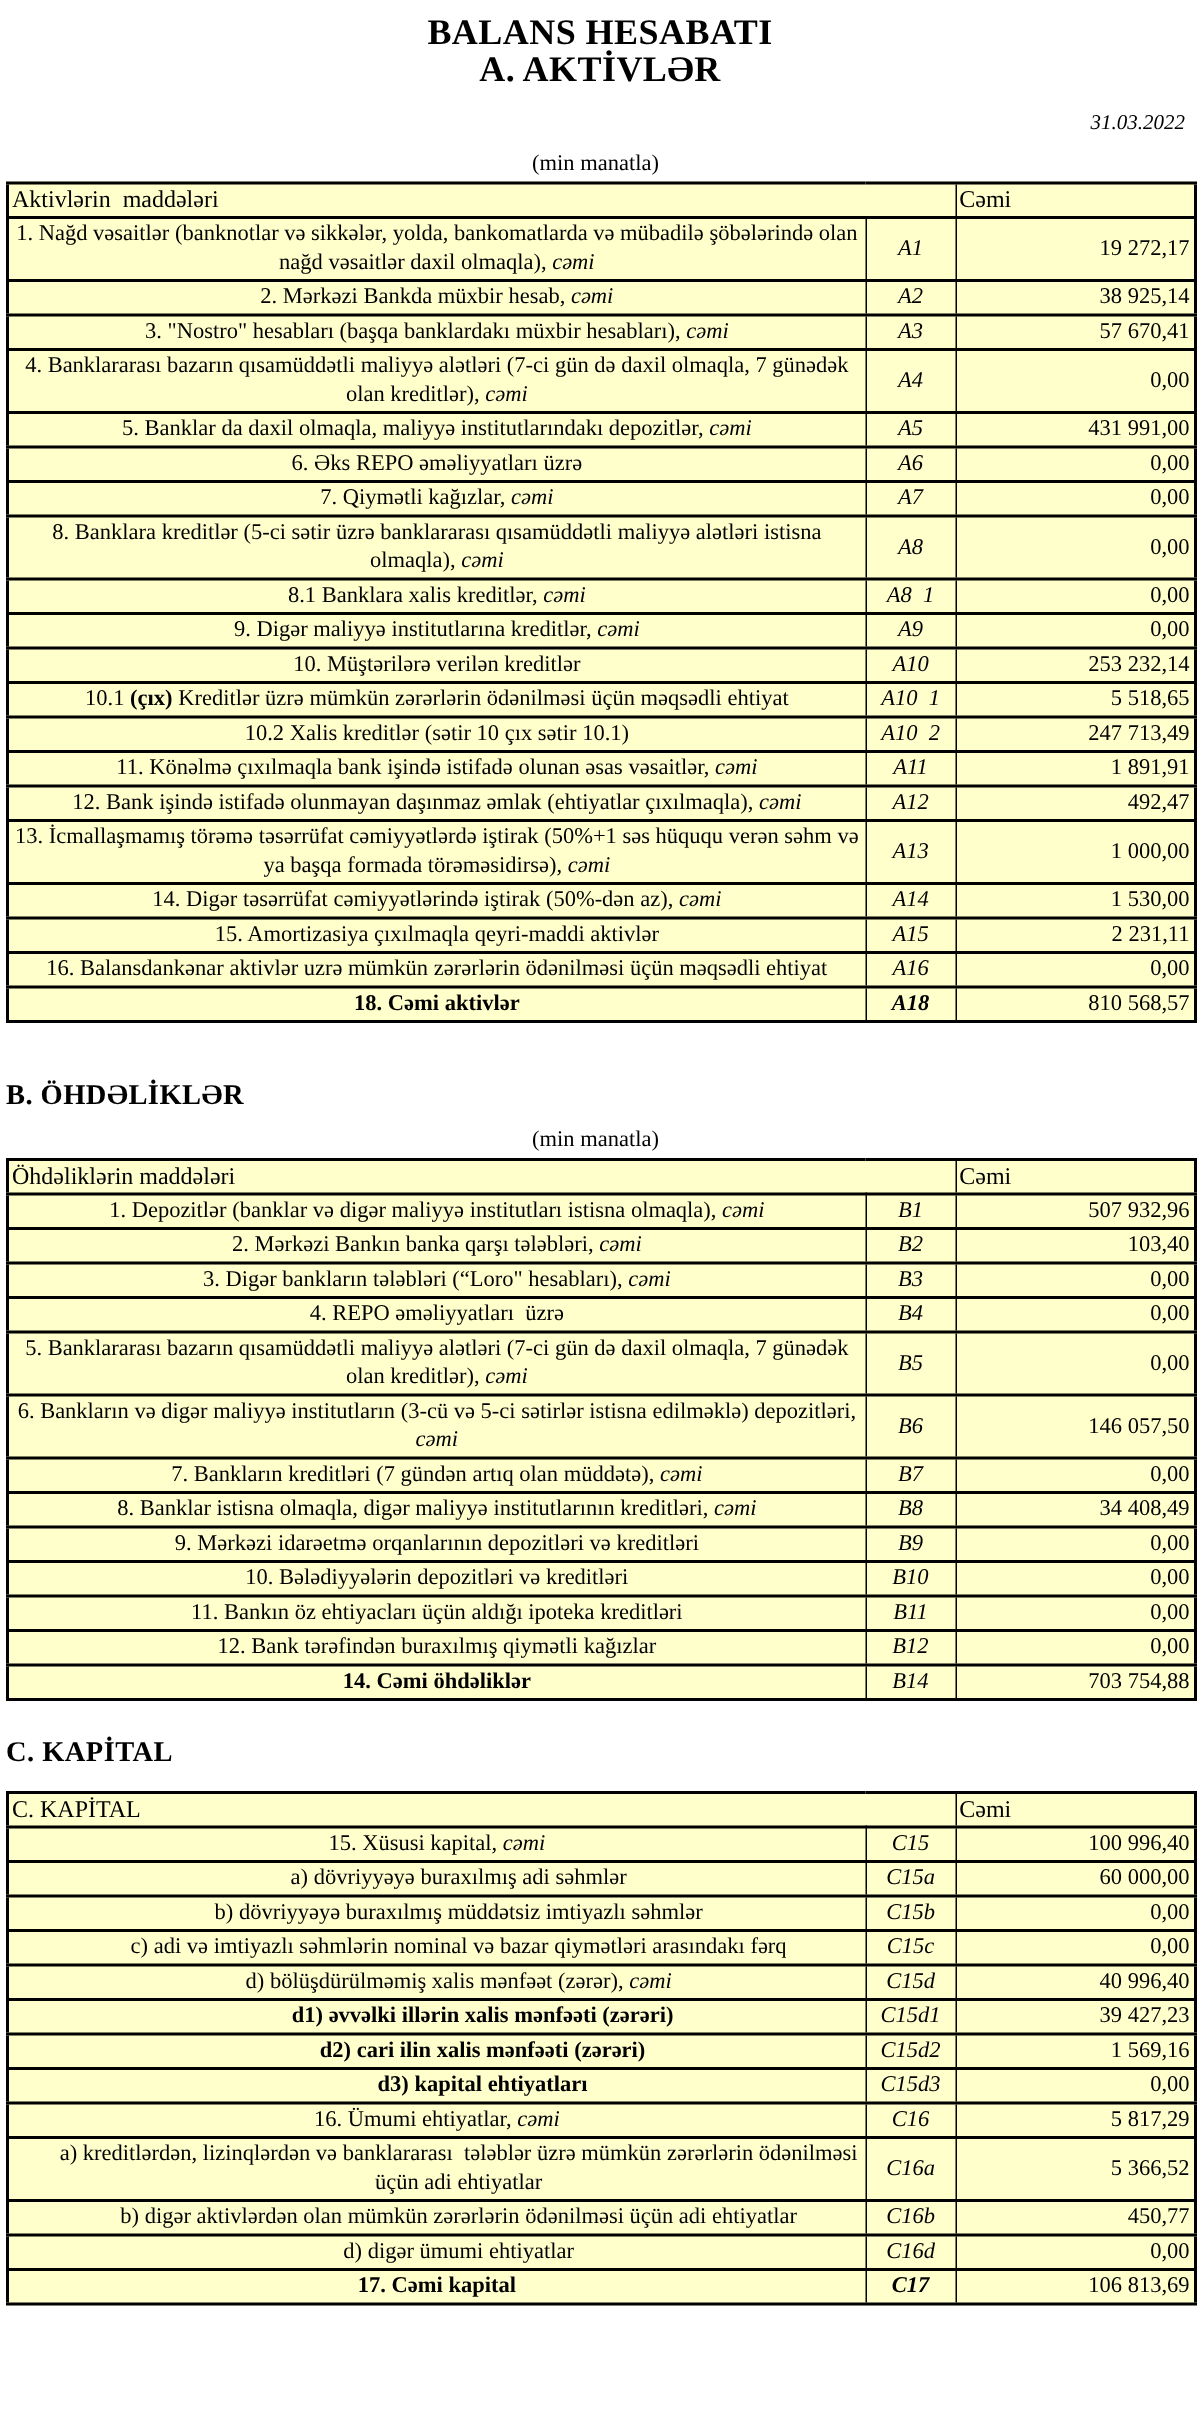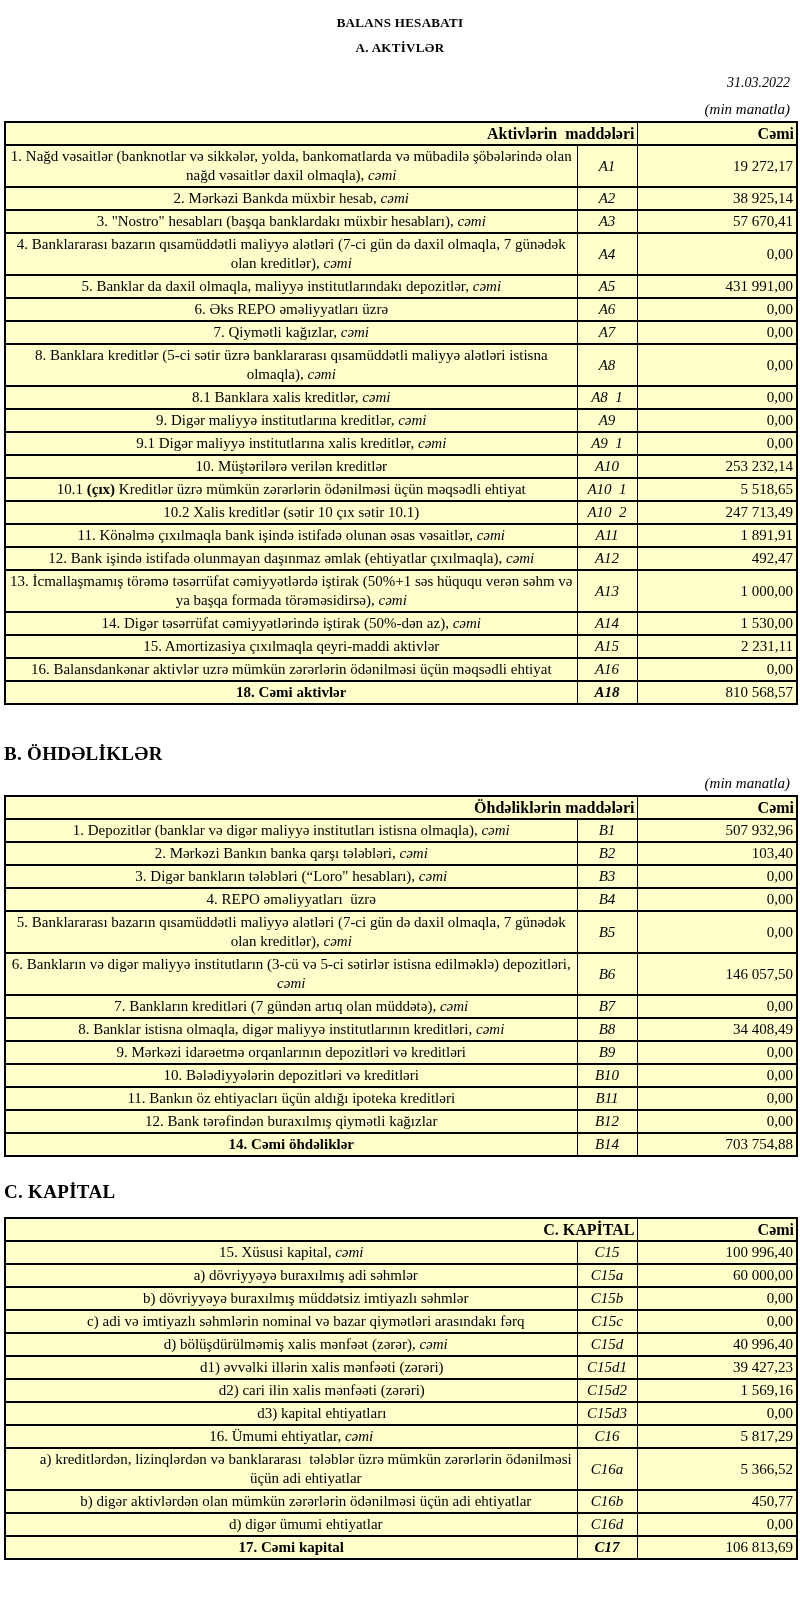--- a/index.html
+++ b/index.html
@@ -4,28 +4,28 @@
 <style>
   html,body{margin:0;padding:0;background:#ffffff;}
   body{
     width:800px;
     font-family:"Liberation Serif","DejaVu Serif",serif;
     color:#000;
   }
   .page{padding:10px 4px 6px 4px;}
   .doc-title{
     text-align:center;font-weight:bold;
-    font-size:13px;line-height:25px;letter-spacing:.3px;
+    font-size:24px;line-height:25px;letter-spacing:.3px;
   }
   .doc-date{
     text-align:right;font-style:italic;font-size:14px;
     margin:15px 6px 0 0;
   }
   .unit-note{
-    text-align:right;font-style:italic;font-size:15px;
+    text-align:center;font-size:15px;
     margin:10px 6px 3px 0;
   }
   .sec-title{
     text-align:left;font-weight:bold;font-size:19px;
     margin:38px 0 6px 0;letter-spacing:.3px;
   }
   .sec-title.c{margin:24px 0 14px 0;}
   table.fin{
     border-collapse:collapse;
     width:792px;
@@ -34,29 +34,29 @@
     border:2px solid #000;
   }
   table.fin th, table.fin td{
     border-left:1px solid #000;
     border-right:1px solid #000;
     border-top:2px solid #000;
     border-bottom:2px solid #000;
   }
   table.fin th{
     font-size:16px;line-height:21px;padding:0 2px;
-    font-weight:bold;text-align:right;margin-top:12px;
+    font-weight:normal;text-align:left;margin-top:12px;
   }
   table.fin td{
     font-size:15px;line-height:19px;
     padding:1px 3px;vertical-align:middle;
   }
   td.lbl{text-align:center;padding-left:5px;}
   td.lbl.ind1{padding-left:32px;margin-left:36px;}
-  td.lbl.ind2{padding-left:64px;}
+  td.lbl.ind2{padding-left:64px;font-weight:bold;}
   td.code{text-align:center;font-style:italic;}
   td.val{text-align:right;padding-right:5px;}
   .b{font-weight:bold;}
 </style>
 </head>
 <body>
 
 <div class="page">
 
   <div class="doc-title">BALANS HESABATI</div>
@@ -121,25 +121,20 @@
           <td class="lbl">8.1 Banklara xalis kreditlər, <i>cəmi</i></td>
           <td class="code">A8&nbsp; 1</td>
           <td class="val">0,00</td>
         </tr>
         <tr>
           <td class="lbl">9. Digər maliyyə institutlarına kreditlər, <i>cəmi</i></td>
           <td class="code">A9</td>
           <td class="val">0,00</td>
         </tr>
         <tr>
-          <td class="lbl">9.1 Digər maliyyə institutlarına xalis kreditlər, <i>cəmi</i></td>
-          <td class="code">A9&nbsp; 1</td>
-          <td class="val">0,00</td>
-        </tr>
-        <tr>
           <td class="lbl">10. Müştərilərə verilən kreditlər</td>
           <td class="code">A10</td>
           <td class="val">253 232,14</td>
         </tr>
         <tr>
           <td class="lbl">10.1 <b>(çıx)</b> Kreditlər üzrə mümkün zərərlərin ödənilməsi üçün məqsədli ehtiyat</td>
           <td class="code">A10&nbsp; 1</td>
           <td class="val">5 518,65</td>
         </tr>
         <tr>

